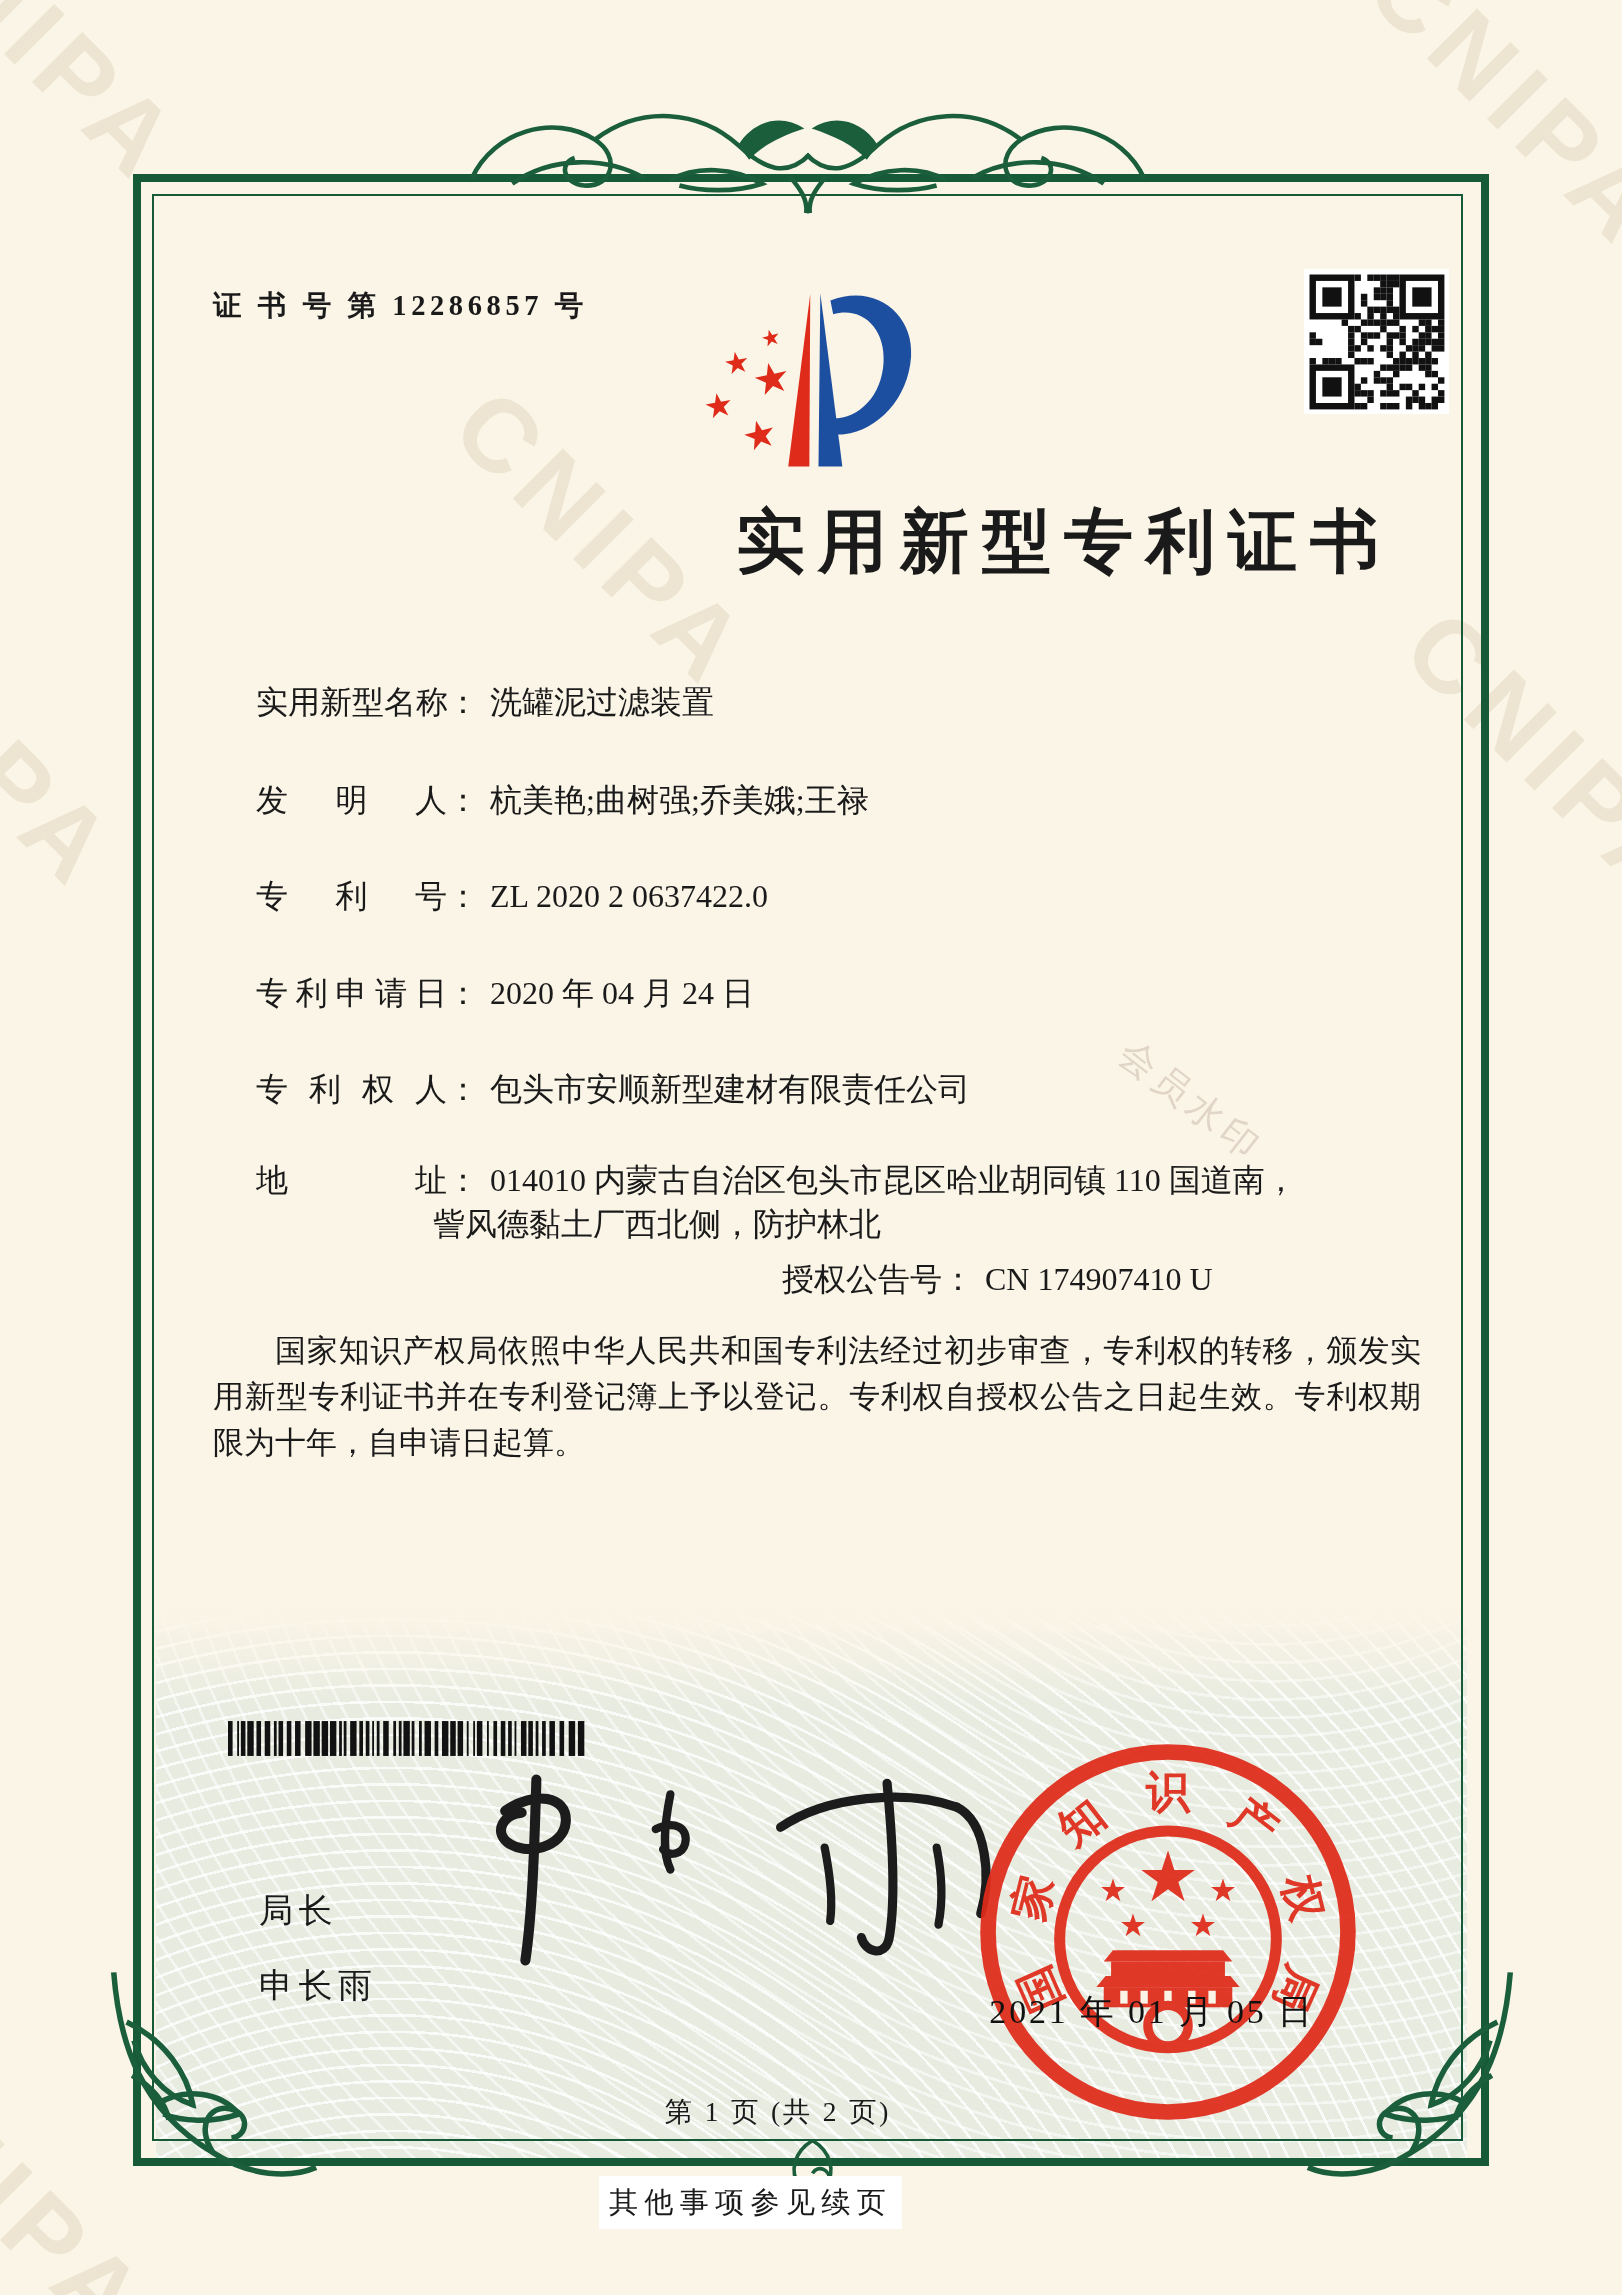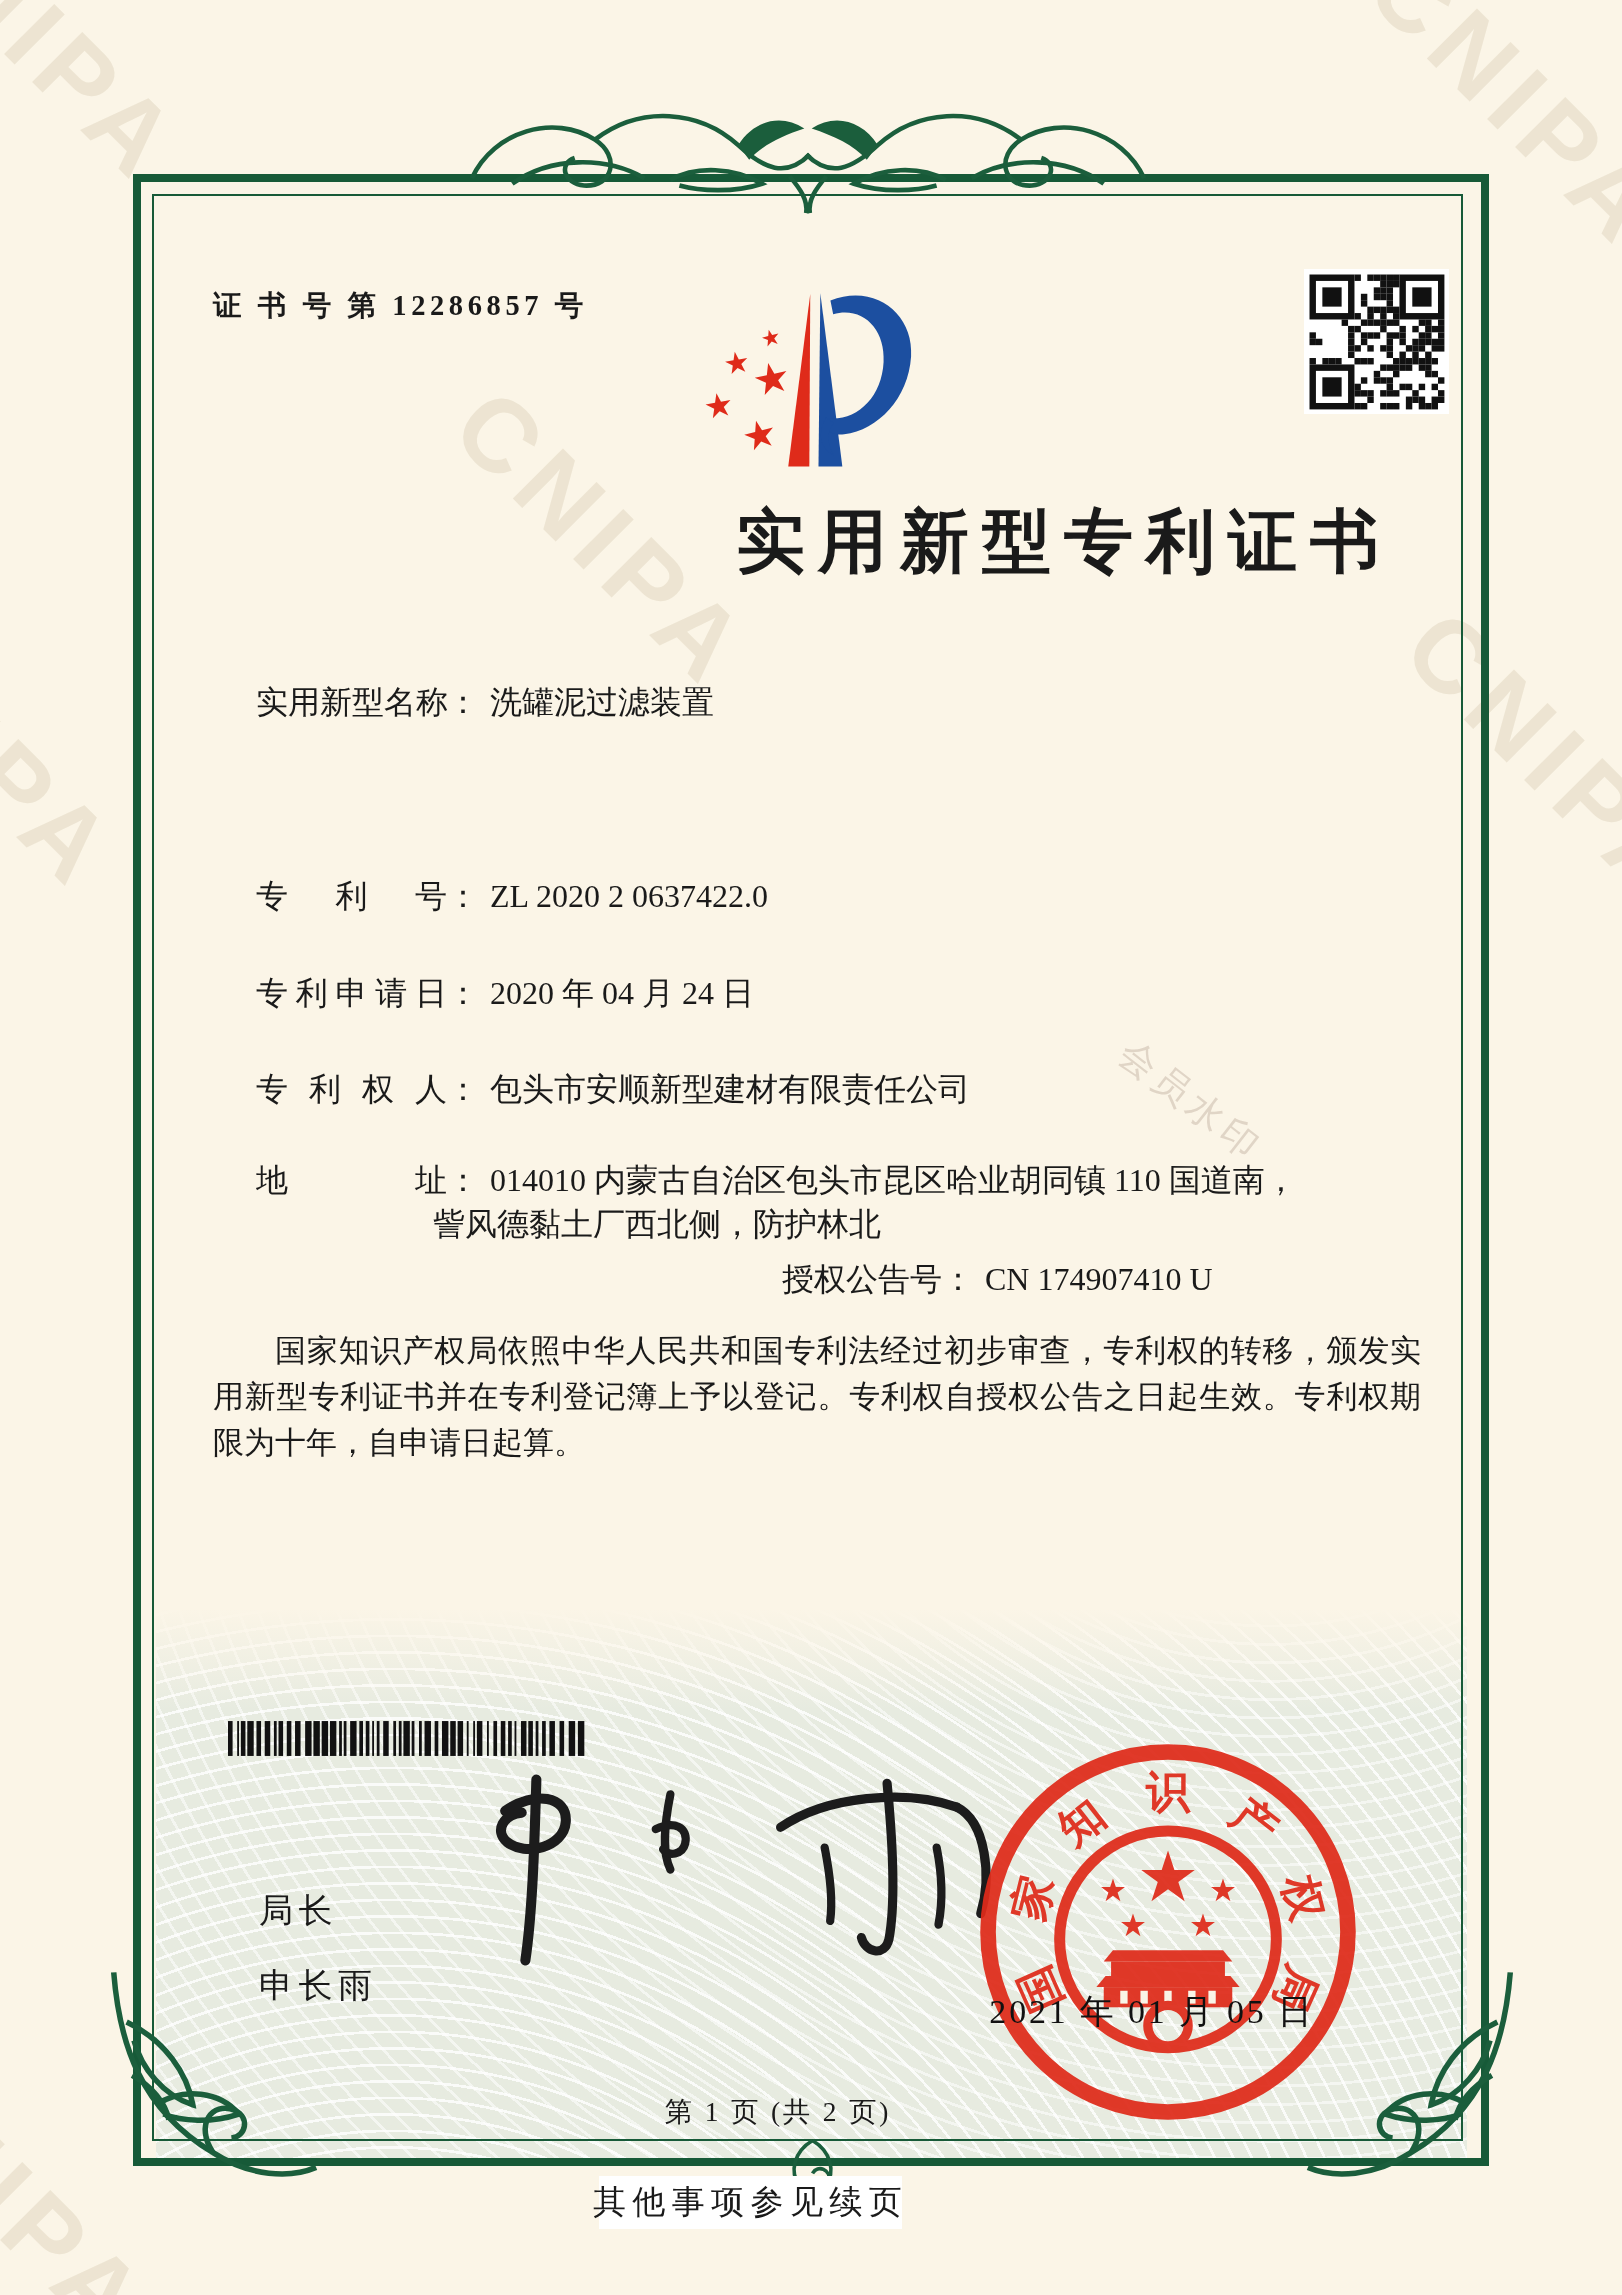--- a/index.html
+++ b/index.html
@@ -56,21 +56,21 @@
   .sig-name{position:absolute;left:259px;top:1963px;font-size:34px;
       font-family:"Liberation Sans",sans-serif;font-weight:500;letter-spacing:5.5px;}
   .signature{position:absolute;left:395px;top:1763px;}
   .seal{position:absolute;left:966px;top:1730px;}
   .seal-date{position:absolute;left:1152px;top:1989px;transform:translateX(-50%);
       font-size:34px;letter-spacing:2.8px;white-space:nowrap;color:#111;}
   .page-info{position:absolute;left:778px;top:2094px;transform:translateX(-50%);
       font-size:27.5px;letter-spacing:2.8px;white-space:nowrap;}
   .note-box{position:absolute;left:599px;top:2176px;width:303px;height:53px;
       background:#ffffff;display:flex;align-items:center;justify-content:center;}
-  .note-box span{font-size:33px;letter-spacing:6.4px;white-space:nowrap;}
+  .note-box span{font-size:29px;letter-spacing:6.4px;white-space:nowrap;}
 </style>
 </head>
 <body>
 
 <div id="page">
 
   <span class="wm" style="left:-55px;top:-138px;">CNIPA</span>
   <span class="wm" style="left:1428px;top:-73px;">CNIPA</span>
   <span class="wm" style="left:514px;top:367px;">CNIPA</span>
   <span class="wm" style="left:-119px;top:569px;">CNIPA</span>
@@ -296,20 +296,23 @@
         <rect x="13" y="111" width="35" height="35" fill="#fff"></rect>
         <rect x="20" y="118" width="21" height="21" fill="#111"></rect>
       </svg>
   </div>
 
   <div class="big-title">实用新型专利证书</div>
 
   <div class="field-row" style="top:681px;">
     <span class="flabel">实用新型名称</span><span>：</span><span class="fvalue">洗罐泥过滤装置</span>
   </div>
+  <div class="field-row" style="top:779px;">
+    <span class="flabel">发明人</span><span>：</span><span class="fvalue">杭美艳;曲树强;乔美娥;王禄</span>
+  </div>
   <div class="field-row" style="top:875px;">
     <span class="flabel">专利号</span><span>：</span><span class="fvalue">ZL 2020 2 0637422.0</span>
   </div>
   <div class="field-row" style="top:972px;">
     <span class="flabel">专利申请日</span><span>：</span><span class="fvalue">2020 年 04 月 24 日</span>
   </div>
   <div class="field-row" style="top:1068px;">
     <span class="flabel">专利权人</span><span>：</span><span class="fvalue">包头市安顺新型建材有限责任公司</span>
   </div>
   <div class="field-row" style="top:1159px;">

